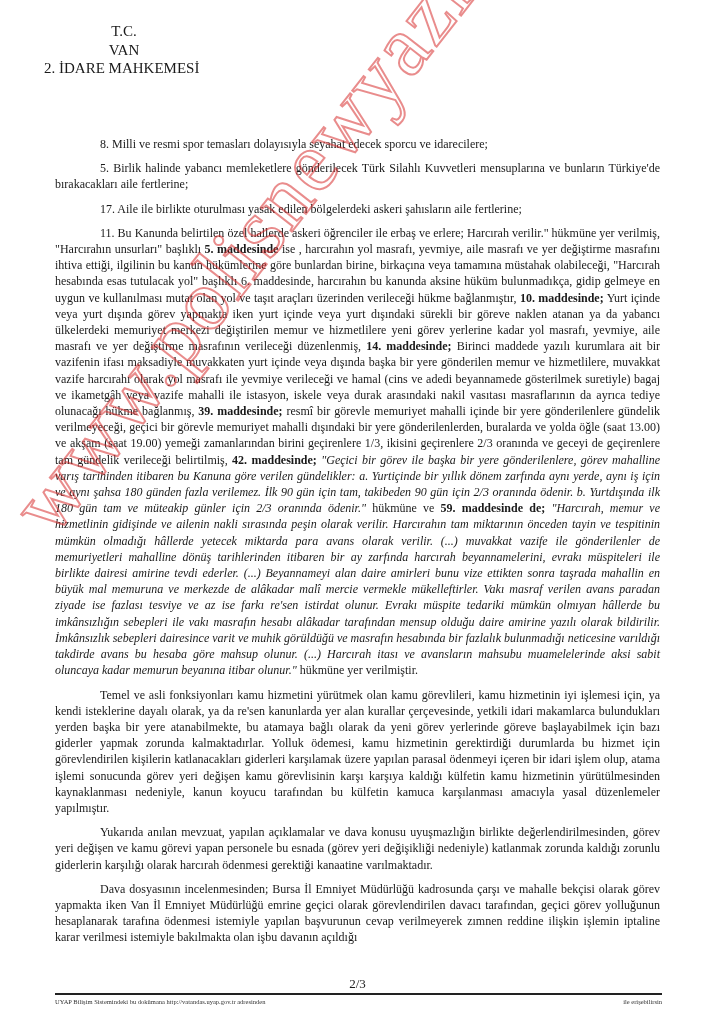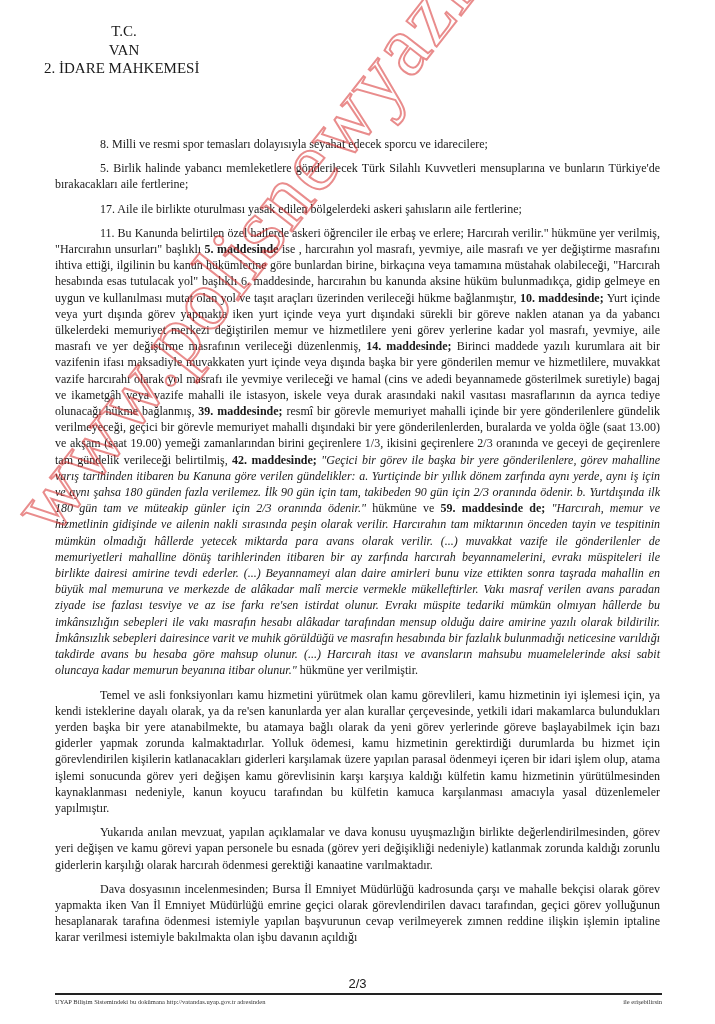--- a/index.html
+++ b/index.html
@@ -9,21 +9,21 @@
   .header .center { text-align: center; width: 160px; }
   .header .lbl { display: inline-block; }
   .body { position: absolute; left: 55px; top: 128px; width: 605px; font-size: 12px; line-height: 16.2px; text-align: justify; }
   .body p { margin: 8px 0 4px 0; text-indent: 45px; }
   .body i { font-style: italic; }
   .body b { font-weight: bold; }
   .watermark { position: absolute; left: -10px; top: 490px; transform: rotate(-52deg); transform-origin: left top;
                font-family: "Liberation Serif", serif; font-size: 86px; color: rgba(220, 40, 40, 0.0);
                -webkit-text-stroke: 2px rgba(215, 45, 45, 0.55); white-space: nowrap; pointer-events: none; letter-spacing: 2px; }
   .pagenum { position: absolute; left: 0; width: 715px; top: 976px; text-align: center;
-             font-family: Liberation Sans, sans-serif; font-size: 13px; }
+             font-family: Liberation Serif, serif; font-size: 13px; }
   .footline { position: absolute; left: 55px; width: 607px; top: 993px; height: 1.5px; background: #222; }
   .footer { position: absolute; left: 55px; width: 607px; top: 998px; font-size: 6.5px; color: #333; }
   .footer .right { float: right; }
 </style>
 </head>
 <body>
 
 <div class="header">
   <div class="center">T.C.</div>
   <div class="center">VAN</div>

